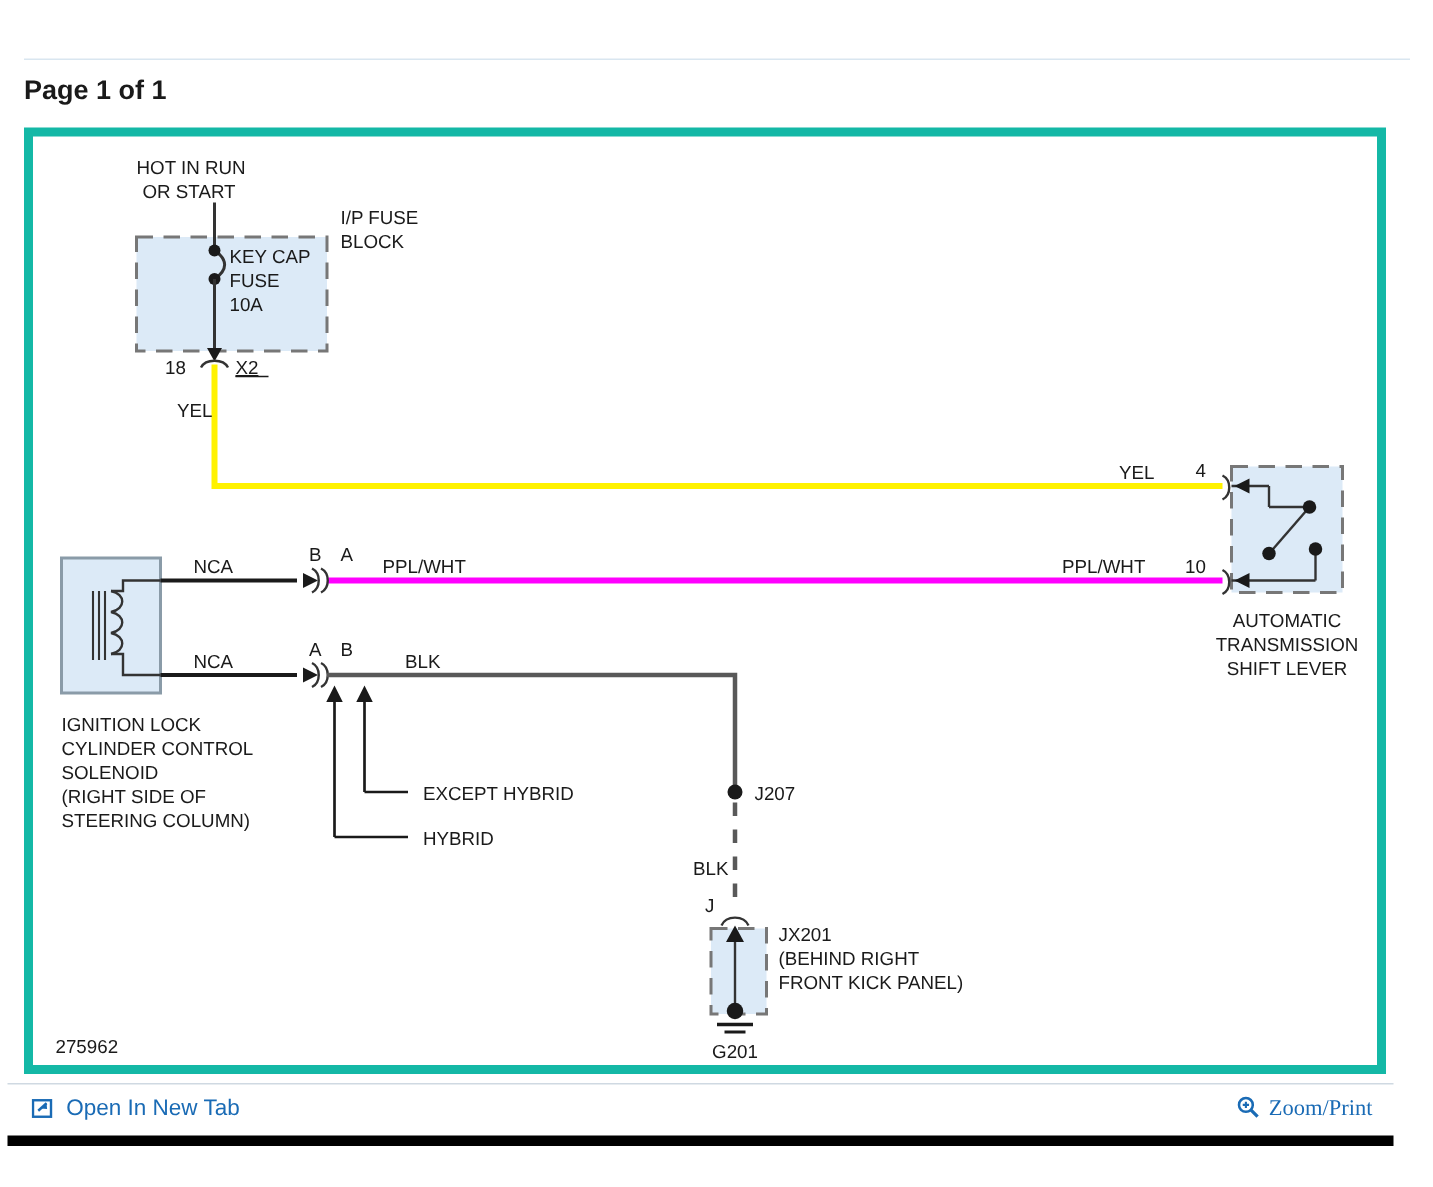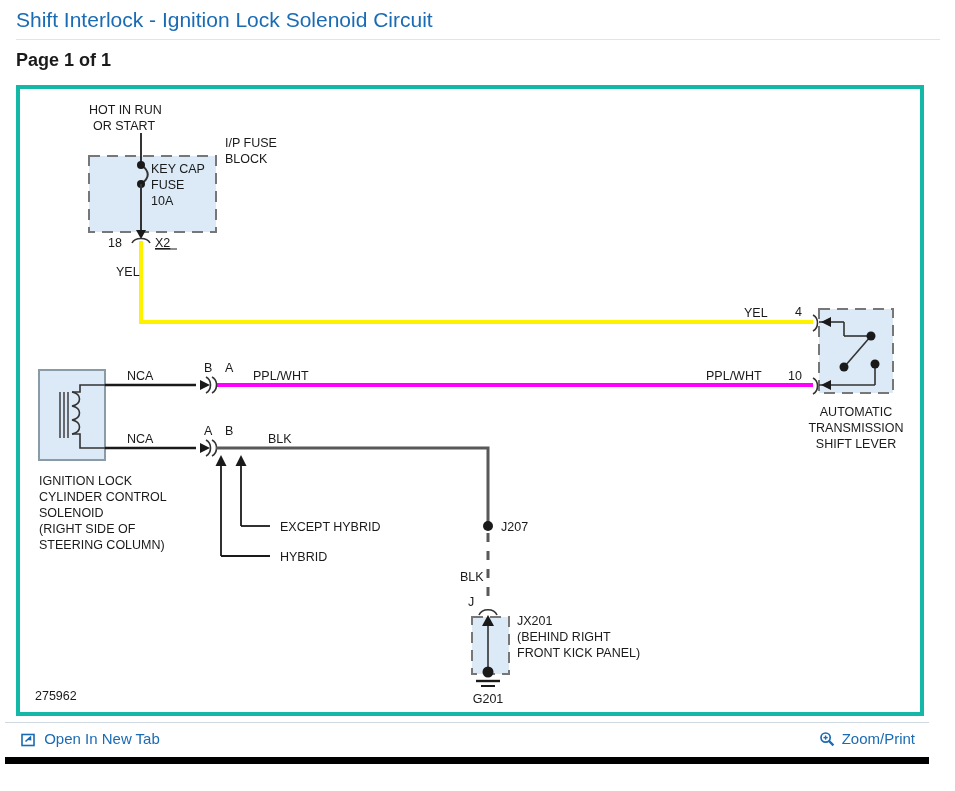--- a/index.html
+++ b/index.html
@@ -45,21 +45,21 @@
     color: #1a1a1a;
   }
 
   
   #diagram-frame {
     position: absolute;
     left: 16px;
     top: 85px;
     width: 908px;
     height: 631px;
-    border: 4px solid #14b8a6;
+    border: 6px solid #14b8a6;
     background: #ffffff;
     box-sizing: border-box;
   }
   #diagram-svg {
     position: absolute;
     left: 0;
     top: 0;
   }
 
   
@@ -76,35 +76,34 @@
   .footer-link {
     position: absolute;
     top: 7px;
     font-size: 15px;
     color: #1a6bb5;
     text-decoration: none;
     white-space: nowrap;
     cursor: pointer;
   }
   #open-new-tab-link { left: 16px; }
-  #zoom-print-link { right: 14px; }
+  #zoom-print-link { right: 14px; font-family: Liberation Serif, serif; }
   .footer-link .ftxt { text-decoration: none; }
   .ficon {
     display: inline-block;
     vertical-align: -3px;
     margin-right: 4px;
   }
   #zoom-print-link .ficon { margin-right: 2px; }
 </style>
 </head>
 <body>
 
 <div id="page">
 
-  <div id="page-title">Shift Interlock - Ignition Lock Solenoid Circuit</div>
   <div id="title-rule"></div>
   <div id="page-count">Page 1 of 1</div>
 
   <div id="diagram-frame">
     <svg id="diagram-svg" width="904" height="627" viewBox="0 0 904 627">
 
       <g>
         <rect x="69" y="67" width="127" height="76" fill="#DCEAF7" stroke="none"></rect>
         <rect x="69" y="67" width="127" height="76" fill="none" stroke="#777777" stroke-width="2" stroke-dasharray="11,7"></rect>
 

